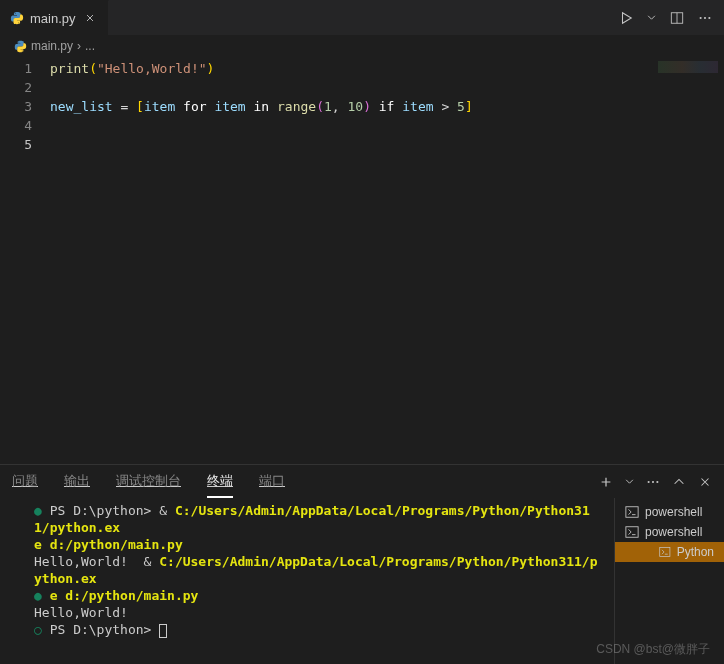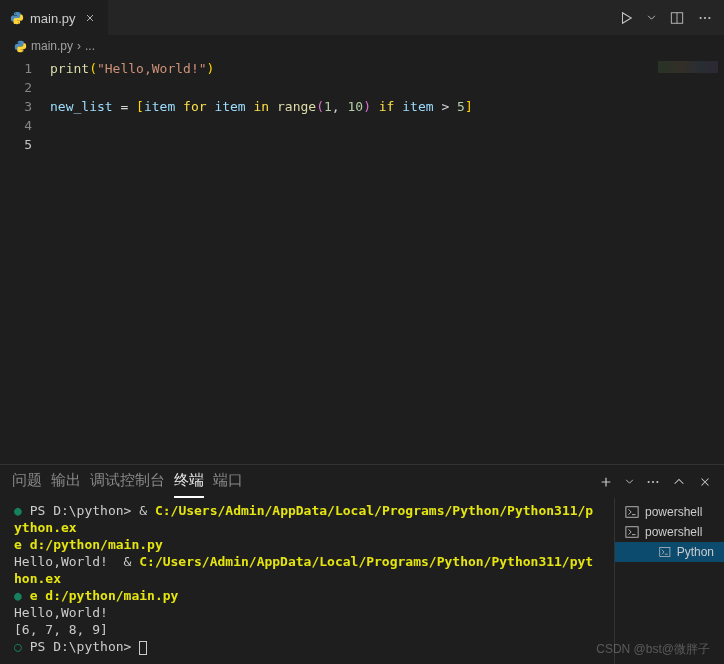--- a/index.html
+++ b/index.html
@@ -49,62 +49,62 @@
   position: absolute; right: 6px; top: 4px;
   width: 60px; height: 12px;
   background: linear-gradient(90deg, #3a5a3a 0%, #5a4a3a 40%, #3a4a5a 70%, #4a3a5a 100%);
   opacity: 0.35;
 }
 .tok-fn { color: #dcdcaa; }
 .tok-str { color: #ce9178; }
 .tok-var { color: #9cdcfe; }
 .tok-op { color: #d4d4d4; }
 .tok-num { color: #b5cea8; }
-.tok-kw { color: #fde047; }
+.tok-kw { color: #ffffff; }
 .tok-p { color: #d4d4d4; }
 .tok-br1 { color: #ffd700; }
 .tok-br2 { color: #da70d6; }
 .panel {
   height: 200px; border-top: 1px solid #333;
   display: flex; flex-direction: column;
   background: #1e1e1e;
 }
 .panel-header {
   height: 33px; display: flex;
   justify-content: space-between; align-items: center;
   padding: 0 12px;
 }
-.panel-tabs { display: flex; gap: 9px; font-size: 15px; }
+.panel-tabs { display: flex; gap: 26px; font-size: 13px; text-decoration: underline; }
 .ptab { color: #888; cursor: pointer; padding: 6px 0; }
 .ptab.active { color: #e7e7e7; border-bottom: 2px solid #ffffff; }
 .panel-actions { display: flex; gap: 12px; align-items: center; }
 .panel-body { flex: 1; display: flex; }
 .terminal {
   flex: 1; padding: 4px 14px;
   font-family: Consolas, monospace;
   font-size: 13px; line-height: 17px;
-  color: #cccccc; overflow: hidden;
+  color: #cccccc; overflow: hidden; margin-left: 20px;
 }
 .term-line { white-space: pre-wrap; word-break: break-all; }
 .prompt-dot { color: #16825d; }
 .ps-prompt { color: #cccccc; }
 .cmd-exe { color: #e5e510; font-weight: bold; }
 .cursor-box {
   display: inline-block; width: 8px; height: 14px;
   border: 1px solid #cccccc; vertical-align: middle;
 }
 .term-sidebar {
   width: 110px; border-left: 1px solid #333;
   padding: 4px 0; font-size: 12px;
 }
 .tsb-item {
   display: flex; align-items: flex-end;
   gap: 6px; padding: 3px 10px; cursor: pointer;
 }
-.tsb-item.active { background: #0c4a6e; padding-left: 44px; }
+.tsb-item.active { background: #a16207; padding-left: 44px; }
 .watermark {
   position: absolute; right: 14px; bottom: 6px;
   color: #8a8a8a; font-size: 12px; opacity: 0.55;
   pointer-events: none;
 }
 </style>
 </head>
 <body>
 
 <div class="tab-bar">
@@ -218,21 +218,20 @@
         </span>
     </div>
   </div>
   <div class="panel-body">
     <div class="terminal">
       <div class="term-line"><span class="prompt-dot">● </span><span class="ps-prompt"><span>PS </span><span>D:\python</span><span>&gt; </span></span><span>&amp; </span><span class="cmd-exe">C:/Users/Admin/AppData/Local/Programs/Python/Python311/python.ex</span></div>
       <div class="term-line"><span class="cmd-exe">e d:/python/main.py</span></div>
       <div class="term-line"><span>Hello,World!  </span><span>&amp; </span><span class="cmd-exe">C:/Users/Admin/AppData/Local/Programs/Python/Python311/python.ex</span></div>
       <div class="term-line"><span class="prompt-dot">● </span><span class="cmd-exe">e d:/python/main.py</span></div>
       <div class="term-line">Hello,World!</div>
-      <div class="term-line">[6, 7, 8, 9]</div>
       <div class="term-line"><span class="prompt-dot">○ </span><span class="ps-prompt"><span>PS </span><span>D:\python</span><span>&gt; </span></span><span class="cursor-box"></span></div>
     </div>
     <div class="term-sidebar">
       <div class="tsb-item">
           <svg width="14" height="14" viewBox="0 0 16 16">
             <rect x="1" y="2" width="14" height="12" fill="none" stroke="#c5c5c5"></rect>
             <path stroke="#c5c5c5" fill="none" d="M4 5l3 3-3 3M8 11h4"></path>
           </svg>
           <span>powershell</span>
         </div>

